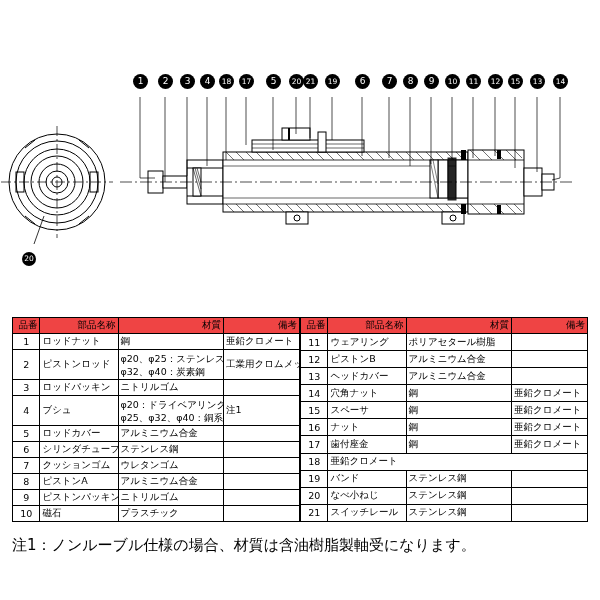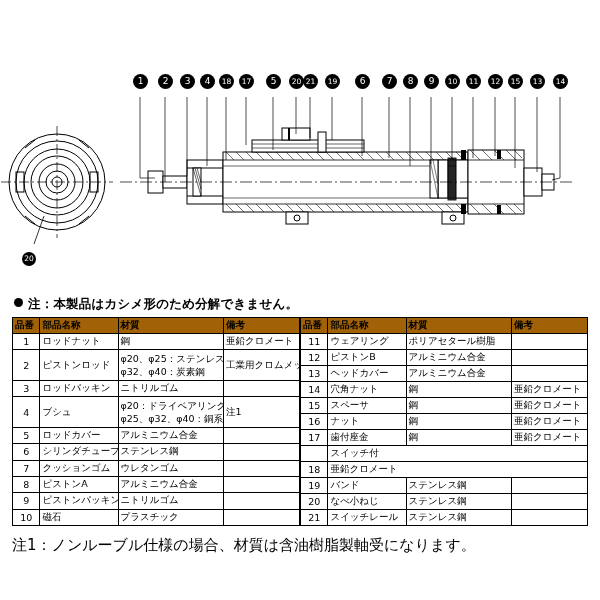--- a/index.html
+++ b/index.html
@@ -88,23 +88,23 @@
   th, td {
     border: 1px solid #000;
     padding: 1px 2px;
     height: 15px;
     box-sizing: border-box;
     vertical-align: middle;
     white-space: nowrap;
     overflow: hidden;
   }
   thead th {
-    background: #a16207;
-    font-weight: bold;
-    text-align: left;
+    background: #ef4444;
+    font-weight: normal;
+    text-align: right;
     font-size: 9.5px;
   }
   td.num { text-align: center; width: 26px; }
   td.name { width: 74px; }
   td.mat  { width: 100px; }
   td.rem  { width: 86px; }
   th.num { width: 26px; }
   th.name { width: 74px; }
   th.mat { width: 100px; }
   th.rem { width: 72px; }
@@ -268,23 +268,20 @@
       <div class="callout small" style="left:466px;">11</div>
       <div class="callout small" style="left:488px;">12</div>
       <div class="callout small" style="left:508px;">15</div>
       <div class="callout small" style="left:530px;">13</div>
       <div class="callout small" style="left:553px;">14</div>
     </div>
 
     <div class="label-20">20</div>
   </div>
 
-  <div class="note">
-    <span class="bullet"></span><span>注：本製品はカシメ形のため分解できません。</span>
-  </div>
 
   <div class="tables">
 
     <table class="left">
       <thead>
         <tr>
           <th class="num">品番</th>
           <th class="name">部品名称</th>
           <th class="mat">材質</th>
           <th class="rem">備考</th>
@@ -406,24 +403,20 @@
           <td class="mat">鋼</td>
           <td class="rem">亜鉛クロメート</td>
         </tr>
         <tr>
           <td class="num">17</td>
           <td class="name">歯付座金</td>
           <td class="mat">鋼</td>
           <td class="rem">亜鉛クロメート</td>
         </tr>
         <tr>
-          <td class="num"></td>
-          <td colspan="3">スイッチ付</td>
-        </tr>
-        <tr>
           <td class="num">18</td>
           <td colspan="3">亜鉛クロメート</td>
         </tr>
         <tr>
           <td class="num">19</td>
           <td class="name">バンド</td>
           <td class="mat">ステンレス鋼</td>
           <td class="rem"></td>
         </tr>
         <tr>

